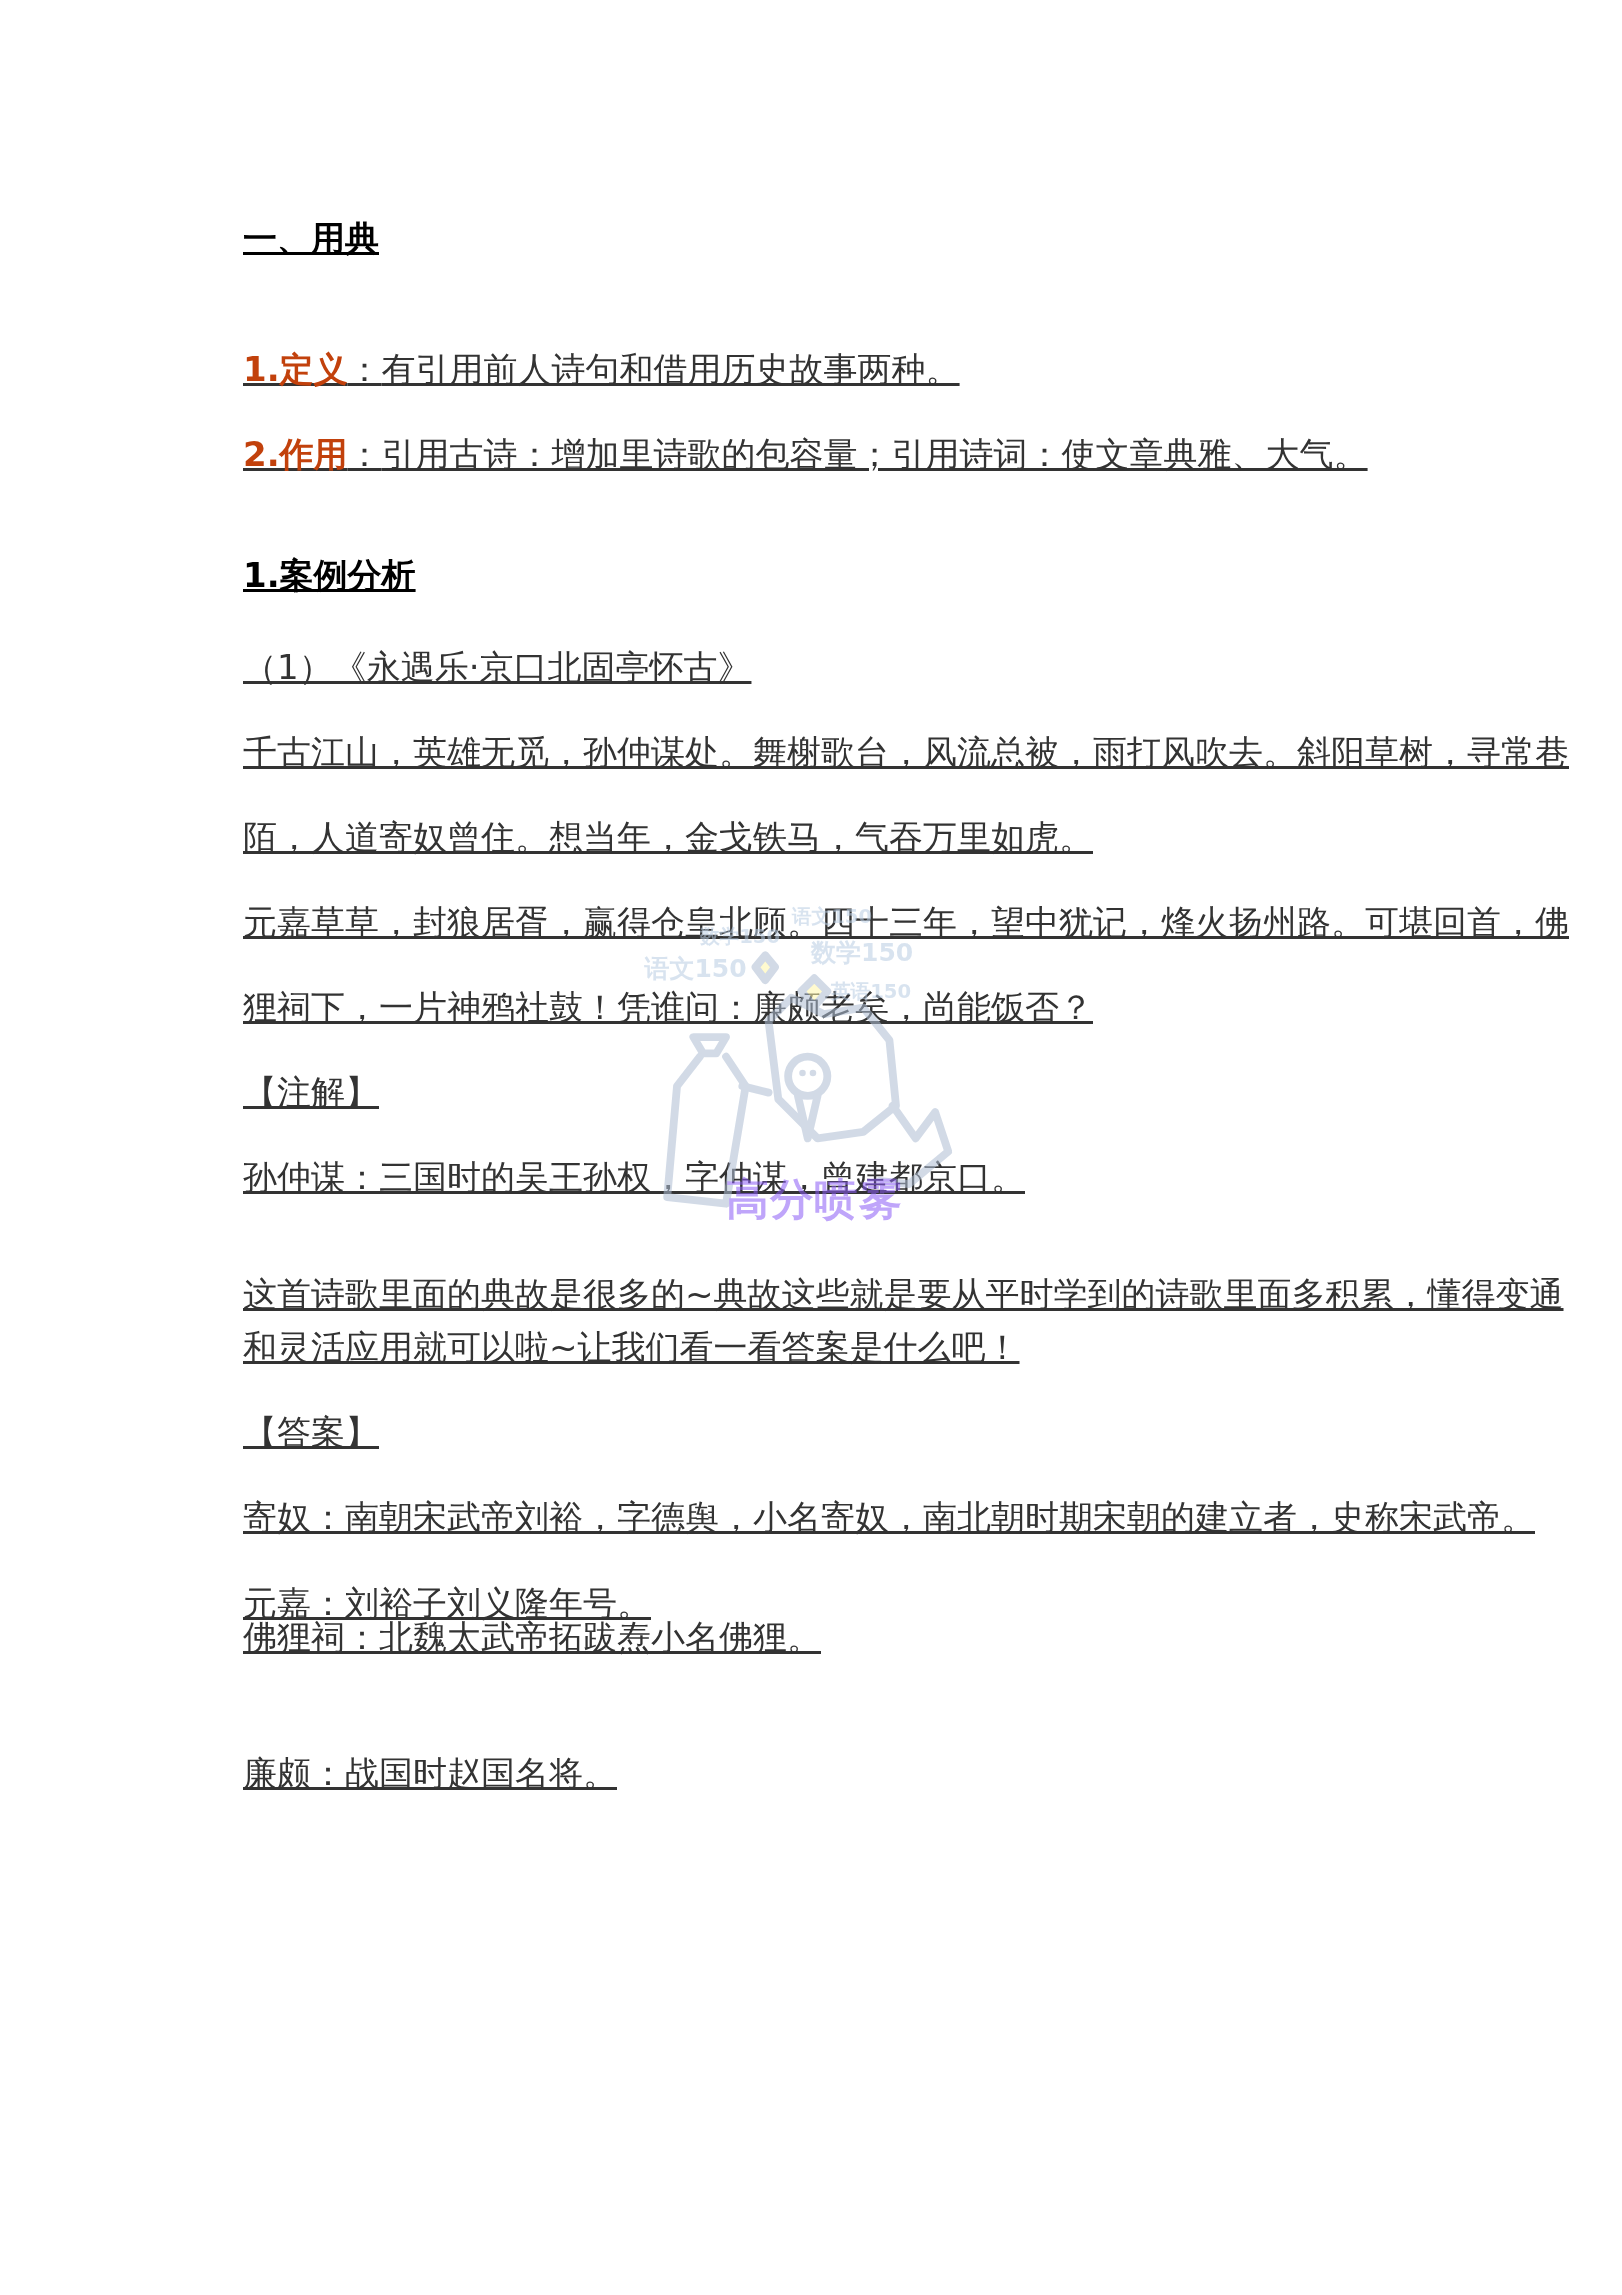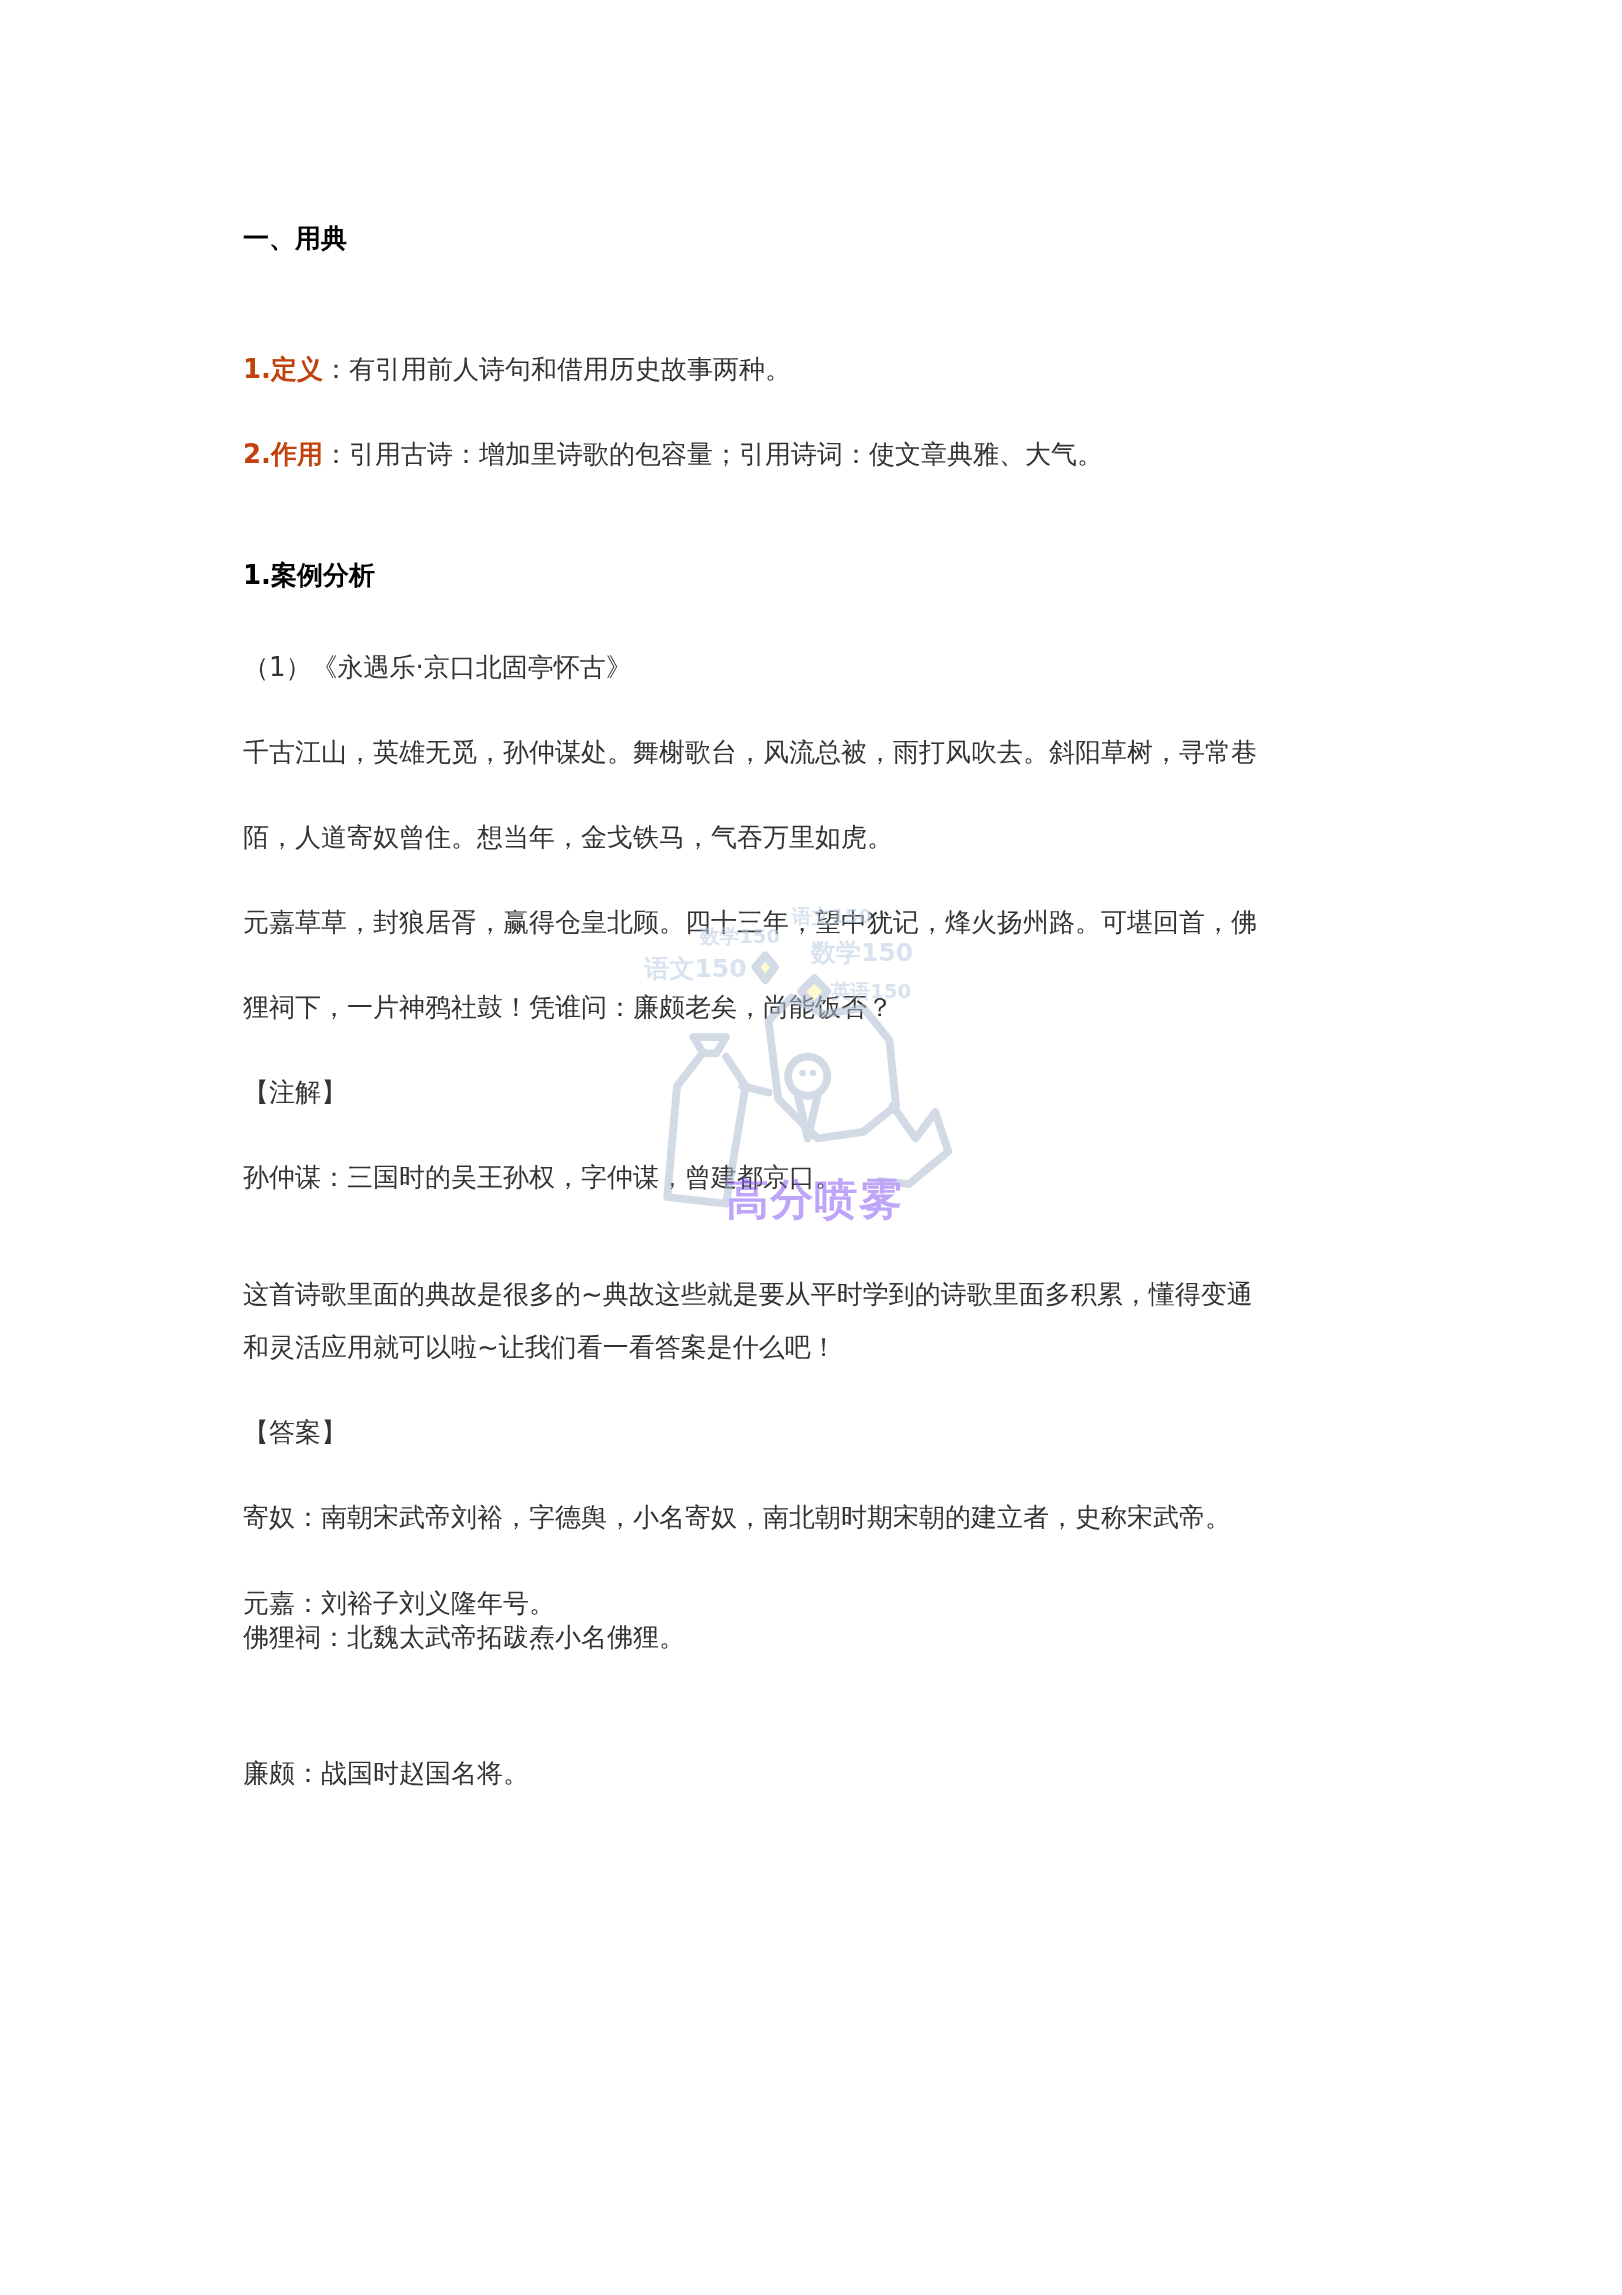--- a/index.html
+++ b/index.html
@@ -1,18 +1,18 @@
 <!DOCTYPE html>
 <html style="font-size:10.5px"><head>
 <meta charset="utf-8">
 <style>
   html, body { margin: 0; padding: 0; background: #ffffff; }
   body { width: 1623px; height: 2295px; position: relative; overflow: hidden;
          font-family: "DejaVu Sans", "Liberation Sans", sans-serif; color: #333333; }
-  .line { position: absolute; left: 243px; white-space: nowrap; font-size: 26px; line-height: 39px; height: 39px; }
+  .line { position: absolute; left: 243px; white-space: nowrap; font-size: 34px; line-height: 39px; height: 39px; text-decoration: underline; }
   .bold { font-weight: bold; color: #000000; }
   .label { font-weight: bold; color: #c2410c; }
   .watermark { position: absolute; left: 628px; top: 890px; width: 366px; height: 366px; pointer-events: none; opacity: 0.55; }
   .wm-text { position: absolute; font-weight: bold; color: #b9cde3; white-space: nowrap; }
   .wm-main { position: absolute; left: 98px; top: 281px; font-size: 43px; font-weight: bold; color: #8b5cf6; letter-spacing: 1.3px; }
 </style>
 </head>
 <body>
 
 <div>

